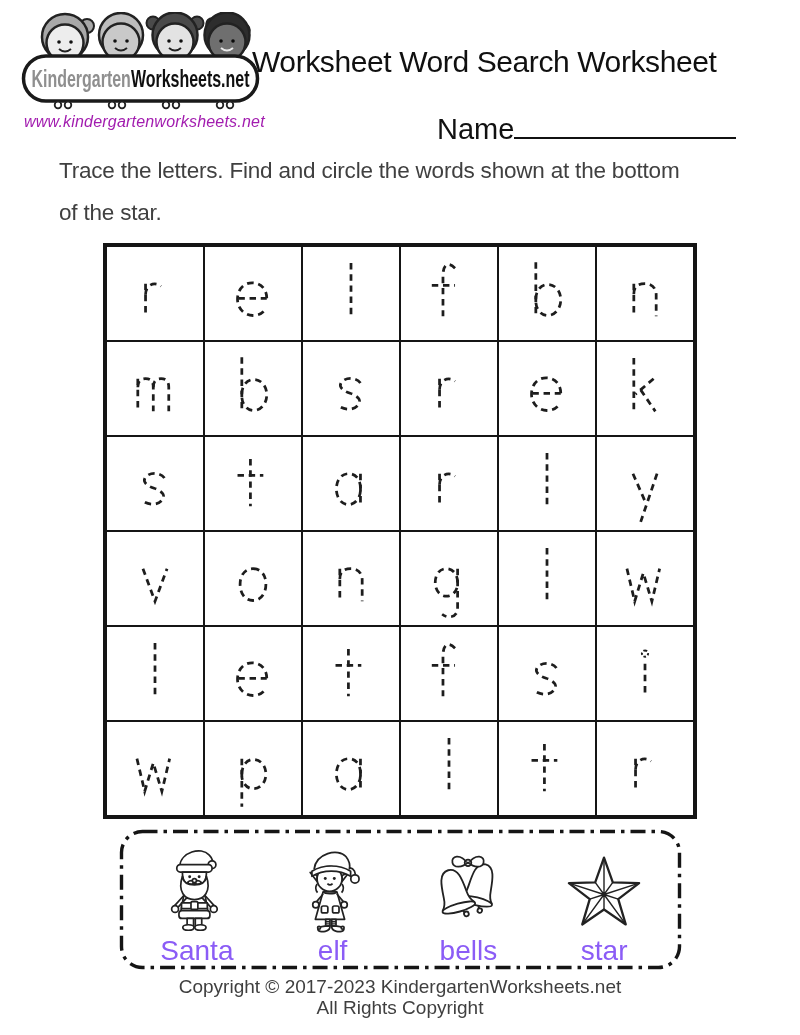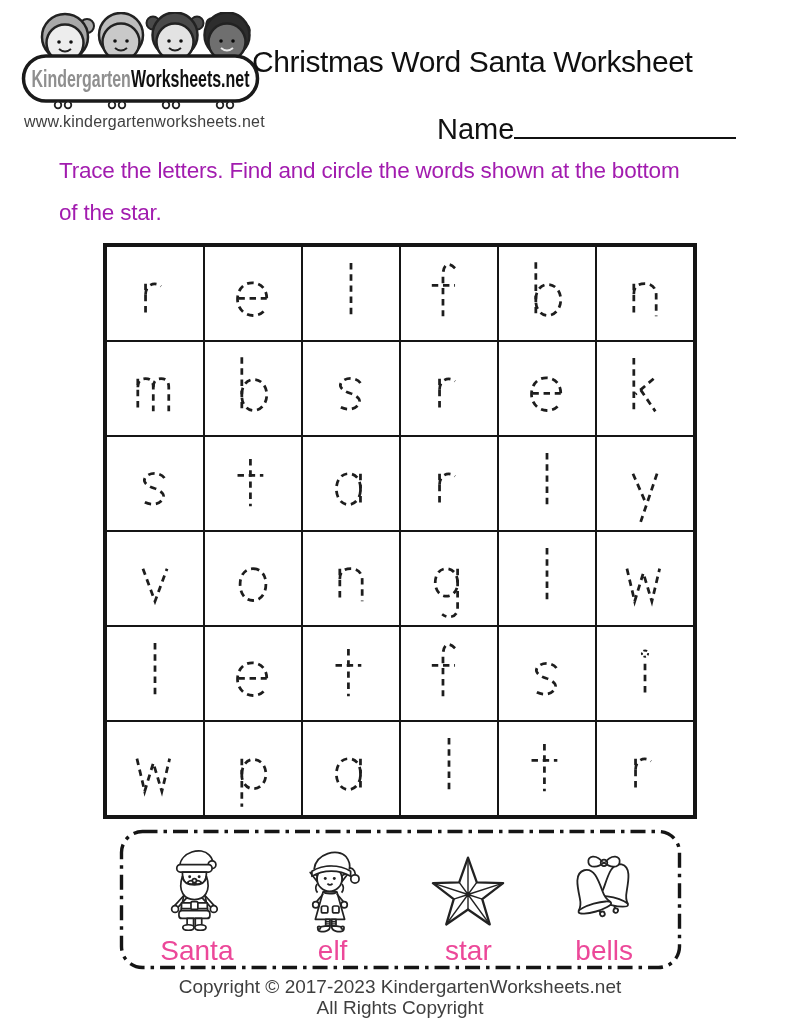--- a/index.html
+++ b/index.html
@@ -1,45 +1,45 @@
 <!DOCTYPE html>
 <html><head>
 <meta charset="utf-8">
 <style>
   html,body{margin:0;padding:0;background:#fff;}
   .page{position:relative;width:800px;height:1035px;background:#ffffff;overflow:hidden;
         font-family:"Liberation Sans",sans-serif;color:#111;border-radius:29px;}
   
   .logo{position:absolute;left:20px;top:12px;width:244px;height:102px;}
   .logo svg{width:100%;height:100%;}
-  .site-url{position:absolute;left:24px;top:113px;font-size:16px;color:#404040;letter-spacing:.2px;}
+  .site-url{position:absolute;left:24px;top:113px;font-size:16px;color:#a21caf;letter-spacing:.2px;font-style:italic;}
   
   .title{position:absolute;left:252px;top:45px;margin:0;font-size:30px;font-weight:500;
          letter-spacing:-.4px;color:#101010;white-space:nowrap;}
   .name-row{position:absolute;left:437px;top:108px;font-size:29px;white-space:nowrap;}
   .name-line{display:inline-block;width:222px;border-bottom:2.5px solid #111;height:1em;
              vertical-align:baseline;}
   
   .instructions{position:absolute;left:59px;top:150px;margin:0;font-size:22.5px;
-                line-height:42px;letter-spacing:-.2px;color:#a21caf;}
+                line-height:42px;letter-spacing:-.2px;color:#404040;}
   
   .grid{position:absolute;left:103px;top:243px;width:594px;height:576px;box-sizing:border-box;
         border:3px solid #151515;display:grid;grid-template-columns:repeat(6,1fr);
         grid-template-rows:repeat(6,1fr);background:#fff;}
   .cell{border:1.5px solid #151515;display:flex;align-items:center;justify-content:center;}
   .cell svg{width:86px;height:86px;}
   .cell path{fill:none;stroke:#1d1d1d;stroke-linecap:butt;}
   
   .word-bank{position:absolute;left:119px;top:829px;width:563px;height:141px;}
   .wb-border{position:absolute;left:0;top:0;width:100%;height:100%;}
   .wb-items{position:absolute;left:10px;top:4px;right:10px;bottom:4px;display:flex;
             justify-content:space-evenly;align-items:flex-end;}
   .wb-item{display:flex;flex-direction:column;align-items:center;justify-content:flex-end;
            width:25%;height:100%;}
-  .wb-label{font-size:28px;color:#ec4899;line-height:30px;margin-top:1px;}
+  .wb-label{font-size:28px;color:#8b5cf6;line-height:30px;margin-top:1px;}
   .icon-svg{display:block;}
   .line-art{fill:#fff;stroke:#222;stroke-width:2;stroke-linejoin:round;}
   .thin{fill:none;stroke:#222;stroke-width:1.6;}
   .dot{fill:#222;stroke:none;}
   
   .footer{position:absolute;left:0;top:976px;width:100%;text-align:center;
           font-size:19px;color:#3f3f3f;line-height:21px;}
 </style>
 </head>
 <body>
@@ -98,21 +98,21 @@
           <circle cx="102" cy="93" r="3.3"></circle>
         <circle cx="146" cy="93" r="3.3"></circle>
           <circle cx="156" cy="93" r="3.3"></circle>
         <circle cx="200" cy="93" r="3.3"></circle>
           <circle cx="210" cy="93" r="3.3"></circle>
       </g>
     </svg>
   </div>
   <div class="site-url">www.kindergartenworksheets.net</div>
 
-  <h1 class="title">Christmas Word Santa Worksheet</h1>
+  <h1 class="title">Worksheet Word Search Worksheet</h1>
 
   <div class="name-row">
     <span class="name-label">Name</span><span class="name-line"></span>
   </div>
 
   <p class="instructions">
     <span>Trace the letters. Find and circle the words shown at the bottom</span><br>
     <span>of the star.</span>
   </p>
 
@@ -387,32 +387,20 @@
             <circle cx="61.2" cy="96.8" r="1.7"></circle>
             <circle cx="41" cy="39.5" r="1.7" class="dot"></circle>
               <circle cx="51.5" cy="39.5" r="1.7" class="dot"></circle>
             <path d="M43.5 45.5 Q46.5 48.5 49.5 45.5" fill="none"></path>
           </g>
         </svg>
         <div class="wb-label">elf</div>
       </div>
 
       <div class="wb-item">
-        <svg class="icon-svg" width="90" height="88" viewBox="0 0 100 100">
-          <g class="line-art">
-            <polygon points="50,12 60,40.2 89.9,41 66.2,59.3 74.7,88 50,71 25.3,88 33.8,59.3 10.1,41 40,40.2" stroke-width="2.6"></polygon>
-            <path d="M50 54 L50 12 M50 54 L89.9 41 M50 54 L74.7 88 M50 54 L25.3 88 M50 54 L10.1 41
-                     M50 54 L60 40.2 M50 54 L66.2 59.3 M50 54 L50 71 M50 54 L33.8 59.3 M50 54 L40 40.2" class="thin"></path>
-            <circle cx="50" cy="54" r="2.8" class="dot"></circle>
-          </g>
-        </svg>
-        <div class="wb-label">star</div>
-      </div>
-
-      <div class="wb-item">
         <svg class="icon-svg" width="92" height="84" viewBox="0 0 100 92">
           <g class="line-art" stroke-width="2.2">
             <g transform="rotate(14 63 40)">
               <path d="M63 14 C52.5 14 51.5 28 50.5 41 C50.1 48 48 52 46 54 L80 54 C78 52 75.9 48 75.5 41 C74.5 28 73.5 14 63 14 Z"></path>
               <path d="M63 54 L68 63" fill="none"></path>
                 <circle cx="69" cy="64.5" r="2.5"></circle>
               <ellipse cx="63" cy="55.5" rx="17.5" ry="4.3"></ellipse>
             </g>
             <g transform="rotate(-16 36 48)">
               <path d="M36 20 C25 20 24 34 23 48 C22.6 55 20 59 18 61 L54 61 C52 59 49.4 55 49 48 C48 34 47 20 36 20 Z"></path>
@@ -422,20 +410,32 @@
             </g>
             <path d="M49 13 C42 3 31 5 33 13 C34.5 19 44 18 49 13 Z"></path>
             <path d="M51 13 C58 3 69 5 67 13 C65.5 19 56 18 51 13 Z"></path>
             <circle cx="50" cy="13" r="3.6"></circle>
             <path d="M47.8 11.6 L52.2 14.4 M52.2 11.6 L47.8 14.4" class="thin"></path>
           </g>
         </svg>
         <div class="wb-label">bells</div>
       </div>
 
+      <div class="wb-item">
+        <svg class="icon-svg" width="90" height="88" viewBox="0 0 100 100">
+          <g class="line-art">
+            <polygon points="50,12 60,40.2 89.9,41 66.2,59.3 74.7,88 50,71 25.3,88 33.8,59.3 10.1,41 40,40.2" stroke-width="2.6"></polygon>
+            <path d="M50 54 L50 12 M50 54 L89.9 41 M50 54 L74.7 88 M50 54 L25.3 88 M50 54 L10.1 41
+                     M50 54 L60 40.2 M50 54 L66.2 59.3 M50 54 L50 71 M50 54 L33.8 59.3 M50 54 L40 40.2" class="thin"></path>
+            <circle cx="50" cy="54" r="2.8" class="dot"></circle>
+          </g>
+        </svg>
+        <div class="wb-label">star</div>
+      </div>
+
     </div>
   </div>
 
   <div class="footer">
     <div>Copyright © 2017-2023 KindergartenWorksheets.net</div>
     <div>All Rights Copyright</div>
   </div>
 
 </div>
 

